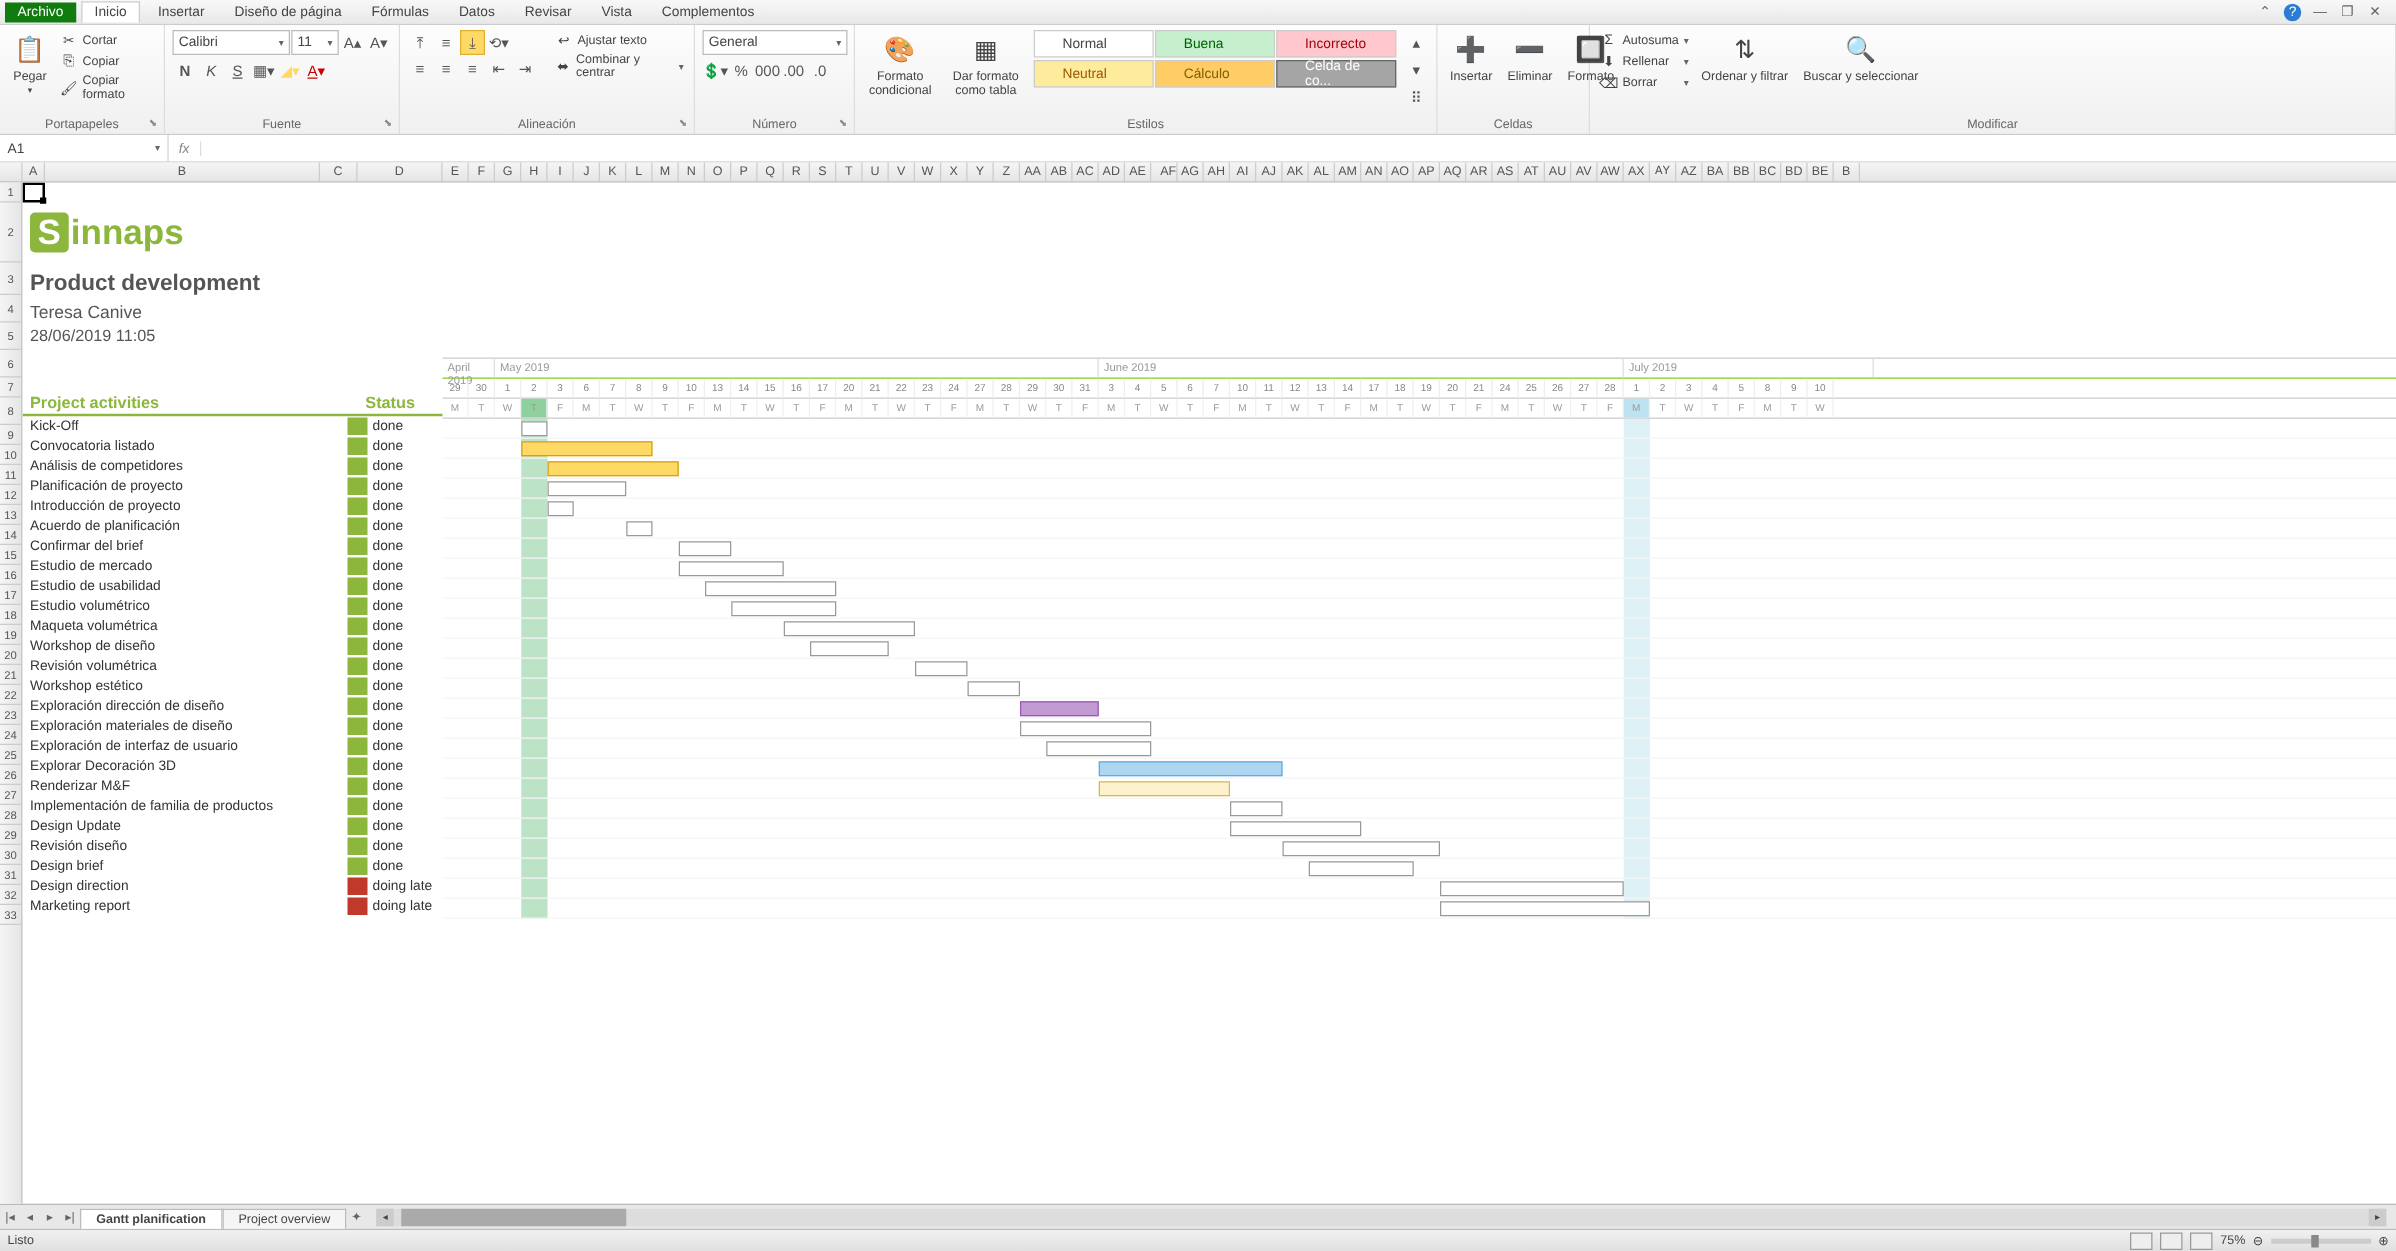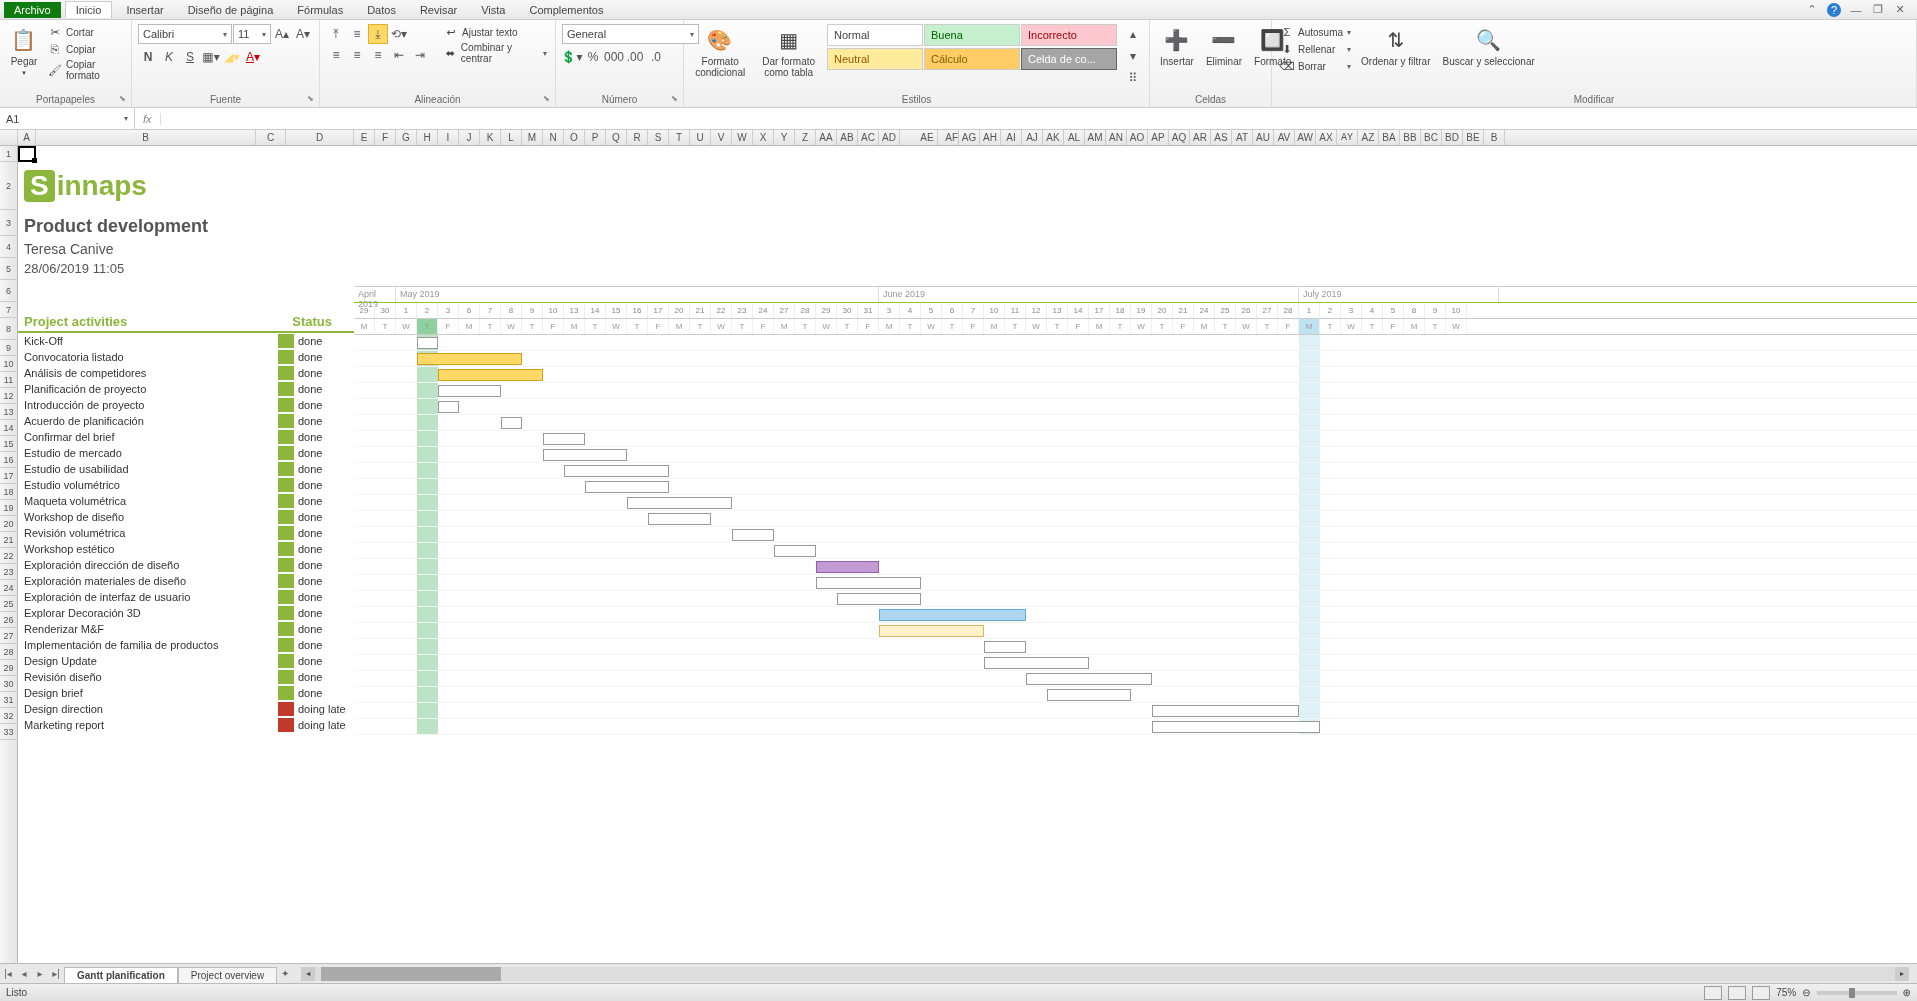--- a/index.html
+++ b/index.html
@@ -17,21 +17,21 @@
 .bigbtn{display:flex;flex-direction:column;align-items:center;gap:2px;padding:2px 4px;font-size:10px;cursor:pointer;text-align:center;line-height:1.1}
 .bigbtn .ic{width:28px;height:28px;display:flex;align-items:center;justify-content:center;font-size:20px}
 .smallrow{display:flex;align-items:center;gap:4px;font-size:10px;padding:1px 2px;cursor:pointer}
 .smallrow .ic{width:14px;height:14px;display:flex;align-items:center;justify-content:center;font-size:11px}
 .vstack{display:flex;flex-direction:column;gap:1px}
 .sel{height:20px;border:1px solid #bbb;background:#fff;font-size:11px;padding:0 4px;display:flex;align-items:center;cursor:pointer}
 .dd{color:#666;margin-left:auto;font-size:8px}
 .iconbtn{width:20px;height:20px;border:1px solid transparent;display:flex;align-items:center;justify-content:center;font-size:12px;cursor:pointer;color:#555}
 .iconbtn.sel-fill{background:#ffd966;border:1px solid #e0b030}
 .hline{display:flex;gap:1px}
-.stylecell{width:96px;height:22px;border:1px solid #ccc;display:flex;align-items:center;padding:0 6px;font-size:11px;cursor:pointer}
+.stylecell{width:96px;height:22px;border:1px solid #ccc;display:flex;align-items:center;padding:0 22px;font-size:11px;cursor:pointer}
 .s-normal{background:#fff}
 .s-buena{background:#c6efce;color:#006100}
 .s-incorrecto{background:#ffc7ce;color:#9c0006}
 .s-neutral{background:#ffeb9c;color:#9c5700}
 .s-calculo{background:#ffcc66;color:#7f5f00}
 .s-celda{background:#a5a5a5;color:#fff;border:1px solid #666}
 .launcher{position:absolute;right:2px;bottom:3px;width:10px;height:10px;font-size:8px;color:#888}
 .namebar{height:22px;display:flex;border-bottom:1px solid #ccc;background:#f5f5f5}
 .namebox{width:135px;border-right:1px solid #ccc;display:flex;align-items:center;padding:0 6px;font-size:11px;background:#fff}
 .fxbar{flex:1;display:flex;align-items:center;background:#fff}
@@ -200,21 +200,21 @@
             <span class="dd">▾</span>
           </div>
       </div>
     </div>
     <div class="rgroup-label">Alineación</div>
     <div class="launcher">⬊</div>
   </div>
 
   <div class="rgroup" style="width:128px">
     <div class="rgroup-body" style="flex-direction:column;gap:3px">
-      <div class="sel" style="width:137px">
+      <div class="sel" style="width:116px">
           <span>General</span>
           <span class="dd">▾</span>
         </div>
       <div class="hline">
         <div class="iconbtn">💲▾</div>
         <div class="iconbtn">%</div>
         <div class="iconbtn">000</div>
         <div class="iconbtn">.00</div>
         <div class="iconbtn">.0</div>
       </div>
@@ -342,21 +342,21 @@
       <div class="ch" style="width: 21px;">U</div>
       <div class="ch" style="width: 21px;">V</div>
       <div class="ch" style="width: 21px;">W</div>
       <div class="ch" style="width: 21px;">X</div>
       <div class="ch" style="width: 21px;">Y</div>
       <div class="ch" style="width: 21px;">Z</div>
       <div class="ch" style="width: 21px;">AA</div>
       <div class="ch" style="width: 21px;">AB</div>
       <div class="ch" style="width: 21px;">AC</div>
       <div class="ch" style="width: 21px;">AD</div>
-      <div class="ch" style="width: 21px; margin-left: 17px;">AE</div>
+      <div class="ch" style="width: 21px;">AE</div>
       <div class="ch" style="width: 21px; text-align: right;">AF</div>
       <div class="ch" style="width: 21px;">AG</div>
       <div class="ch" style="width: 21px;">AH</div>
       <div class="ch" style="width: 21px;">AI</div>
       <div class="ch" style="width: 21px;">AJ</div>
       <div class="ch" style="width: 21px;">AK</div>
       <div class="ch" style="width: 21px;">AL</div>
       <div class="ch" style="width: 21px;">AM</div>
       <div class="ch" style="width: 21px;">AN</div>
       <div class="ch" style="width: 21px;">AO</div>

